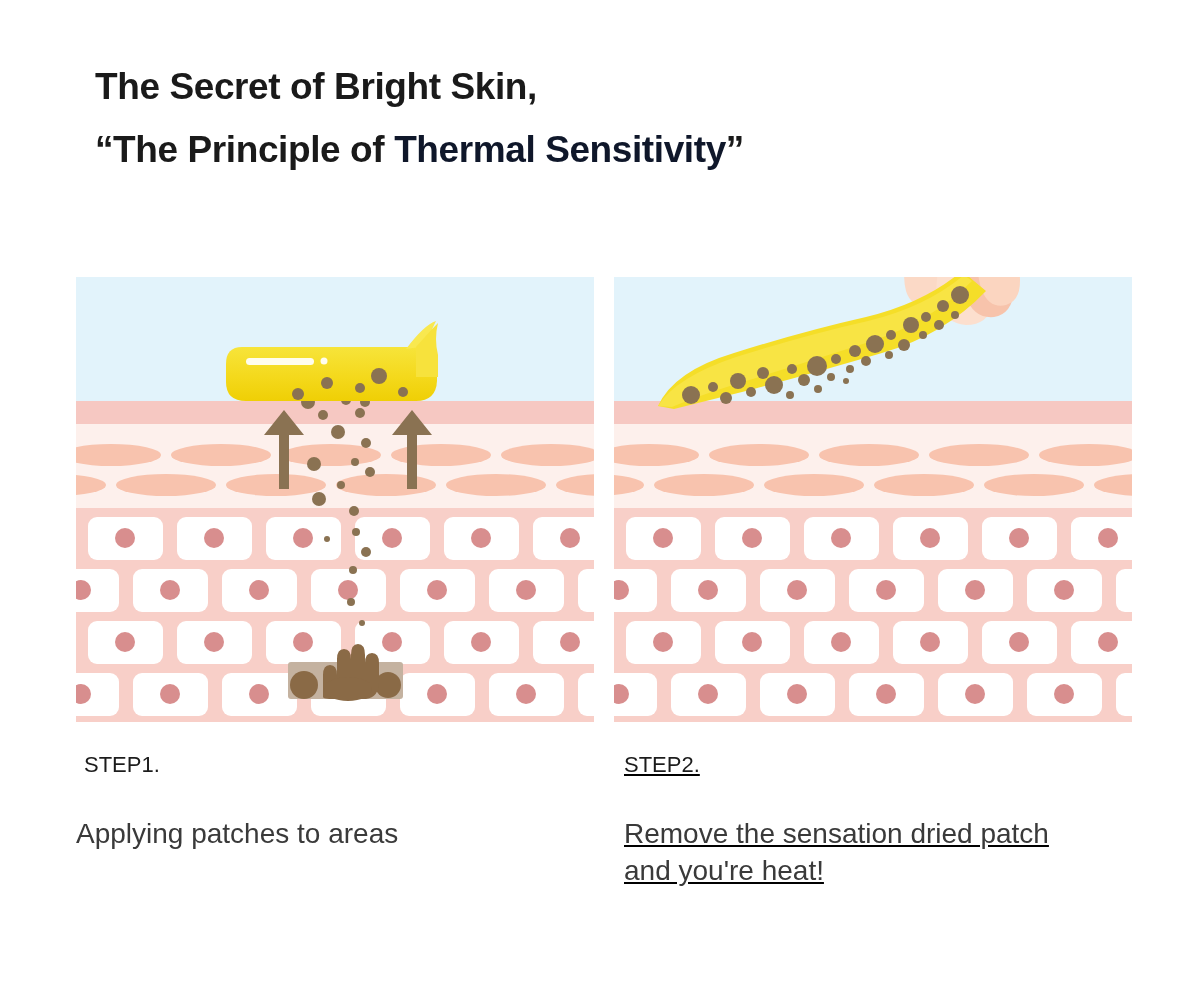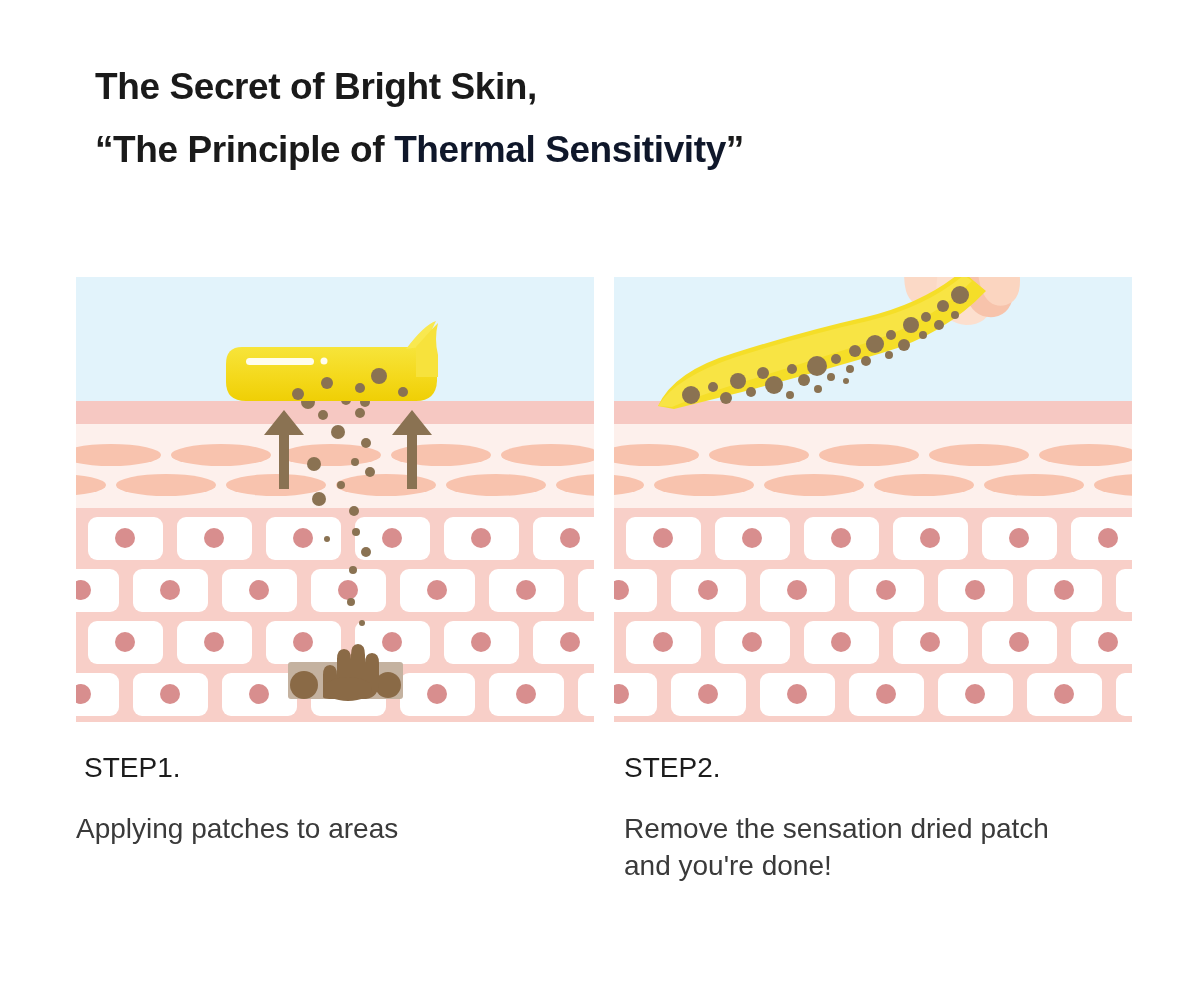--- a/index.html
+++ b/index.html
@@ -50,27 +50,27 @@
     background: #e2f3fb;
   }
   #panel-step1 { left: 0; }
   #panel-step2 { left: 538px; }
 
   .panel-svg { display: block; width: 518px; height: 445px; }
 
   
   .caption-block { position: absolute; }
   #caption-step1 { left: 76px; top: 752px; width: 500px; }
-  #caption-step2 { left: 624px; top: 752px; width: 500px; }
+  #caption-step2 { left: 624px; top: 752px; width: 500px; text-decoration: underline; }
 
   .step-label {
-    font-size: 28px;
+    font-size: 22px;
     color: #1c1c1c;
     letter-spacing: 0px;
-    margin-bottom: 26px;
+    margin-bottom: 37px;
     white-space: nowrap;
   }
   #caption-step1 .step-label { padding-left: 8px; }
 
   .step-desc-line {
     font-size: 28px;
     color: #3a3a3a;
     line-height: 1.33;
     white-space: nowrap;
   }
@@ -436,14 +436,14 @@
 </div>
 
 <div class="caption-block" id="caption-step1">
   <div class="step-label">STEP1.</div>
   <div class="step-desc-line">Applying patches to areas</div>
 </div>
 
 <div class="caption-block" id="caption-step2">
   <div class="step-label">STEP2.</div>
   <div class="step-desc-line">Remove the sensation dried patch</div>
-  <div class="step-desc-line">and you're done!</div>
+  <div class="step-desc-line">and you're heat!</div>
 </div>
 
 </body></html>

